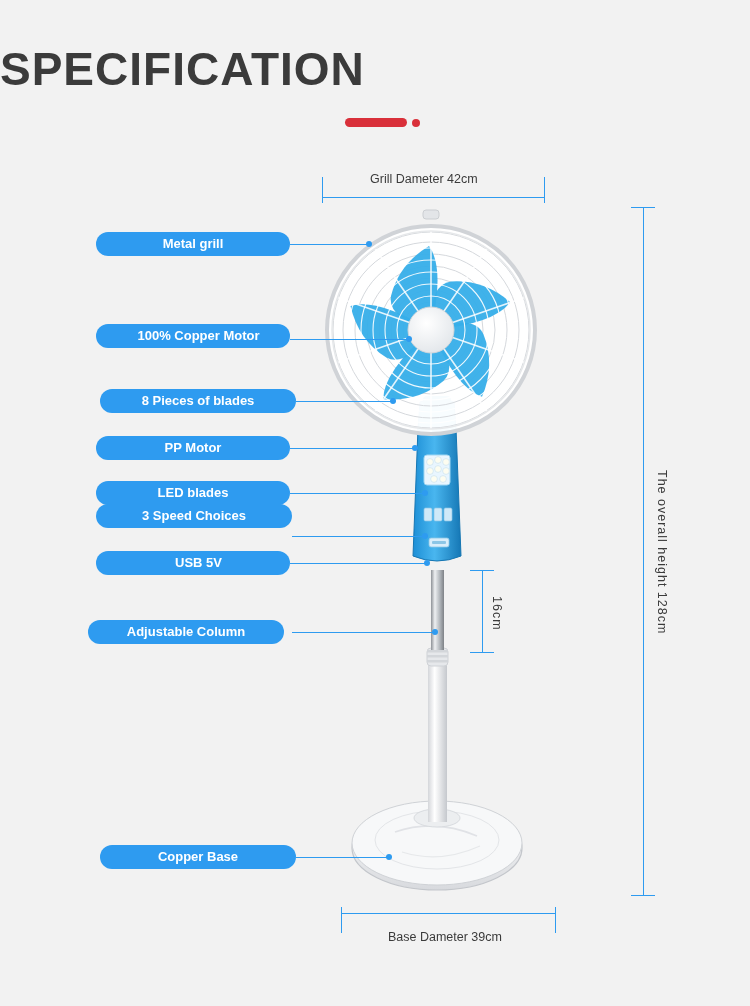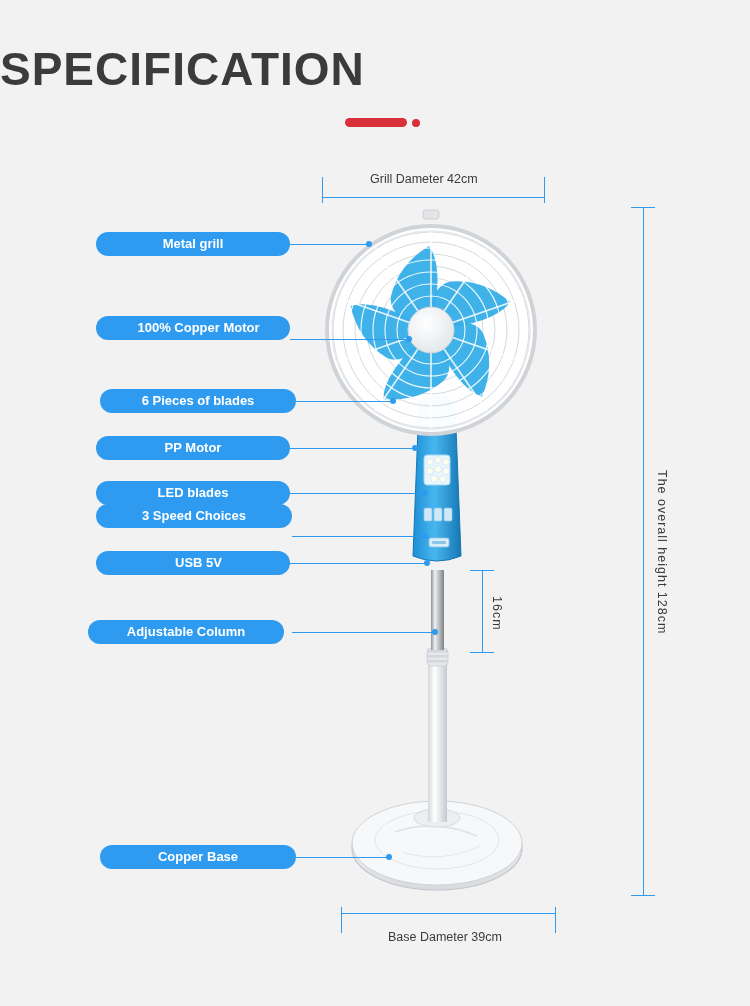--- a/index.html
+++ b/index.html
@@ -277,25 +277,25 @@
 
   <div class="dim-h" style="left:341px; top:913px; width:214px;"></div>
   <div class="tick-v" style="left:341px; top:907px; height:26px;"></div>
   <div class="tick-v" style="left:555px; top:907px; height:26px;"></div>
   <div class="dim-text" style="left:388px; top:930px;">Base Dameter 39cm</div>
 
   <div class="label" style="left:96px; top:232px; width:194px;">Metal grill</div>
   <div class="leader" style="left:290px; top:244px; width:78px;"></div>
   <div class="leader-dot" style="left:366px; top:241px;"></div>
 
-  <div class="label" style="left:96px; top:316px; width:194px;padding-left:21px;">100% Copper Motor</div>
+  <div class="label" style="left:96px; top:324px; width:194px;padding-left:21px;">100% Copper Motor</div>
   <div class="leader" style="left:290px; top:339px; width:118px;"></div>
   <div class="leader-dot" style="left:406px; top:336px;"></div>
 
-  <div class="label" style="left:100px; top:389px; width:196px;">6 Pieces of blades</div>
+  <div class="label" style="left:100px; top:389px; width:196px;">8 Pieces of blades</div>
   <div class="leader" style="left:296px; top:401px; width:96px;"></div>
   <div class="leader-dot" style="left:390px; top:398px;"></div>
 
   <div class="label" style="left:96px; top:436px; width:194px;">PP Motor</div>
   <div class="leader" style="left:290px; top:448px; width:124px;"></div>
   <div class="leader-dot" style="left:412px; top:445px;"></div>
 
   <div class="label" style="left:96px; top:481px; width:194px;">LED blades</div>
   <div class="leader" style="left:290px; top:493px; width:134px;"></div>
   <div class="leader-dot" style="left:422px; top:490px;"></div>

